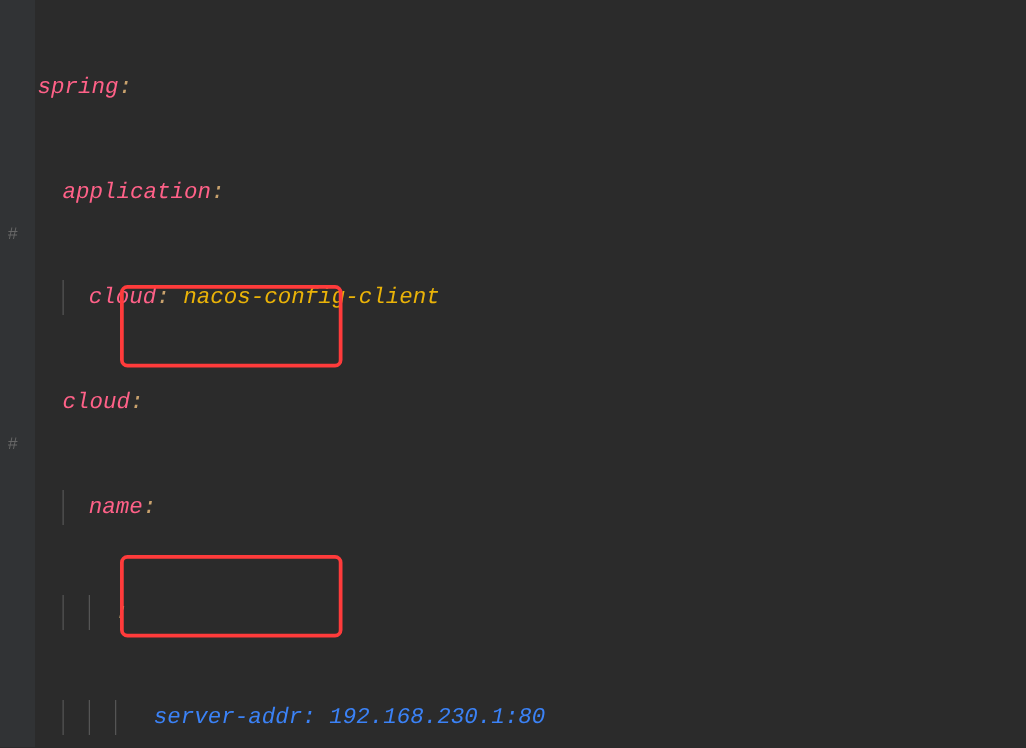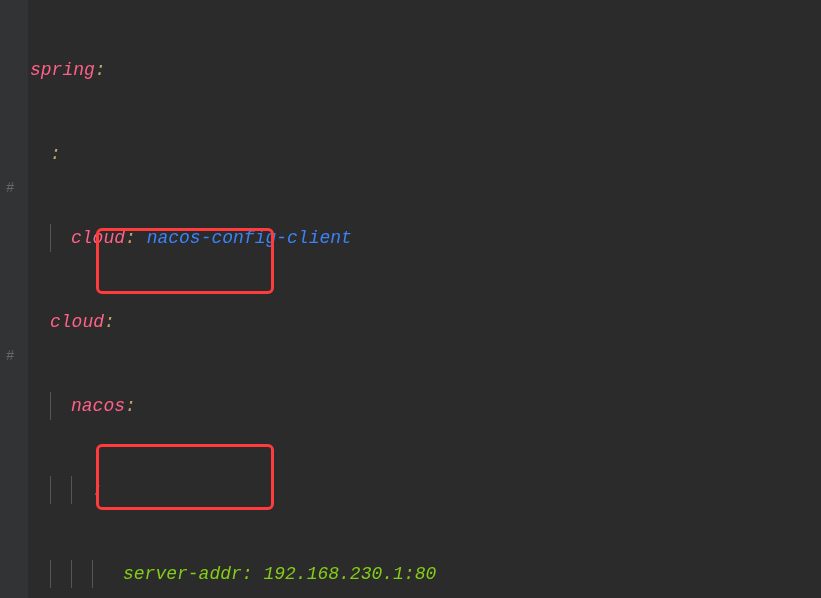--- a/index.html
+++ b/index.html
@@ -32,22 +32,22 @@
   }
   .code {
     position: absolute;
     left: 30px;
     top: 0;
     white-space: pre;
   }
   .line { height: 28px; display: flex; align-items: flex-end; }
   .key { color: #ff6188; }
   .colon { color: #c9a26d; }
-  .val { color: #3b82f6; }
-  .comment { color: #84cc16; font-style: italic; }
+  .val { color: #eab308; }
+  .comment { color: #3b82f6; font-style: italic; }
   .indent-guide {
     display: inline-block;
     border-left: 1px solid #555;
     width: 1px;
     height: 28px;
     vertical-align: top;
   }
   .sp { display: inline-block; }
   .w1 { width: 10px; }
   .w2 { width: 20px; }
@@ -65,27 +65,27 @@
 
 <div class="gutter">
   <span class="gutter-icon" style="top:174px;">#</span>
   <span class="gutter-icon" style="top:342px;">#</span>
 </div>
 
 <div class="code">
 
 <div class="line"><span class="key">spring</span><span class="colon">:</span></div>
 
-<div class="line"><span class="sp w2"></span><span class="colon">:</span></div>
+<div class="line"><span class="sp w2"></span><span class="key">application</span><span class="colon">:</span></div>
 
 <div class="line"><span class="sp w2"></span><span class="indent-guide"></span><span class="sp w2"></span><span class="key">cloud</span><span class="colon">:</span><span class="val"> </span><span class="val">nacos-config-client</span></div>
 
 <div class="line"><span class="sp w2"></span><span class="key">cloud</span><span class="colon">:</span></div>
 
-<div class="line"><span class="sp w2"></span><span class="indent-guide"></span><span class="sp w2"></span><span class="key">nacos</span><span class="colon">:</span></div>
+<div class="line"><span class="sp w2"></span><span class="indent-guide"></span><span class="sp w2"></span><span class="key">name</span><span class="colon">:</span></div>
 
 <div class="line"><span class="sp w2"></span><span class="indent-guide"></span><span class="sp w2"></span><span class="indent-guide"></span><span class="sp w2"></span><span class="colon">:</span></div>
 
 <div class="line"><span class="sp w2"></span><span class="indent-guide"></span><span class="sp w2"></span><span class="indent-guide"></span><span class="sp w2"></span><span class="indent-guide"></span><span class="sp w2"></span><span class="sp w1"></span><span class="comment">server-addr: 192.168.230.1:80</span></div>
 
 
 
 
 
 

